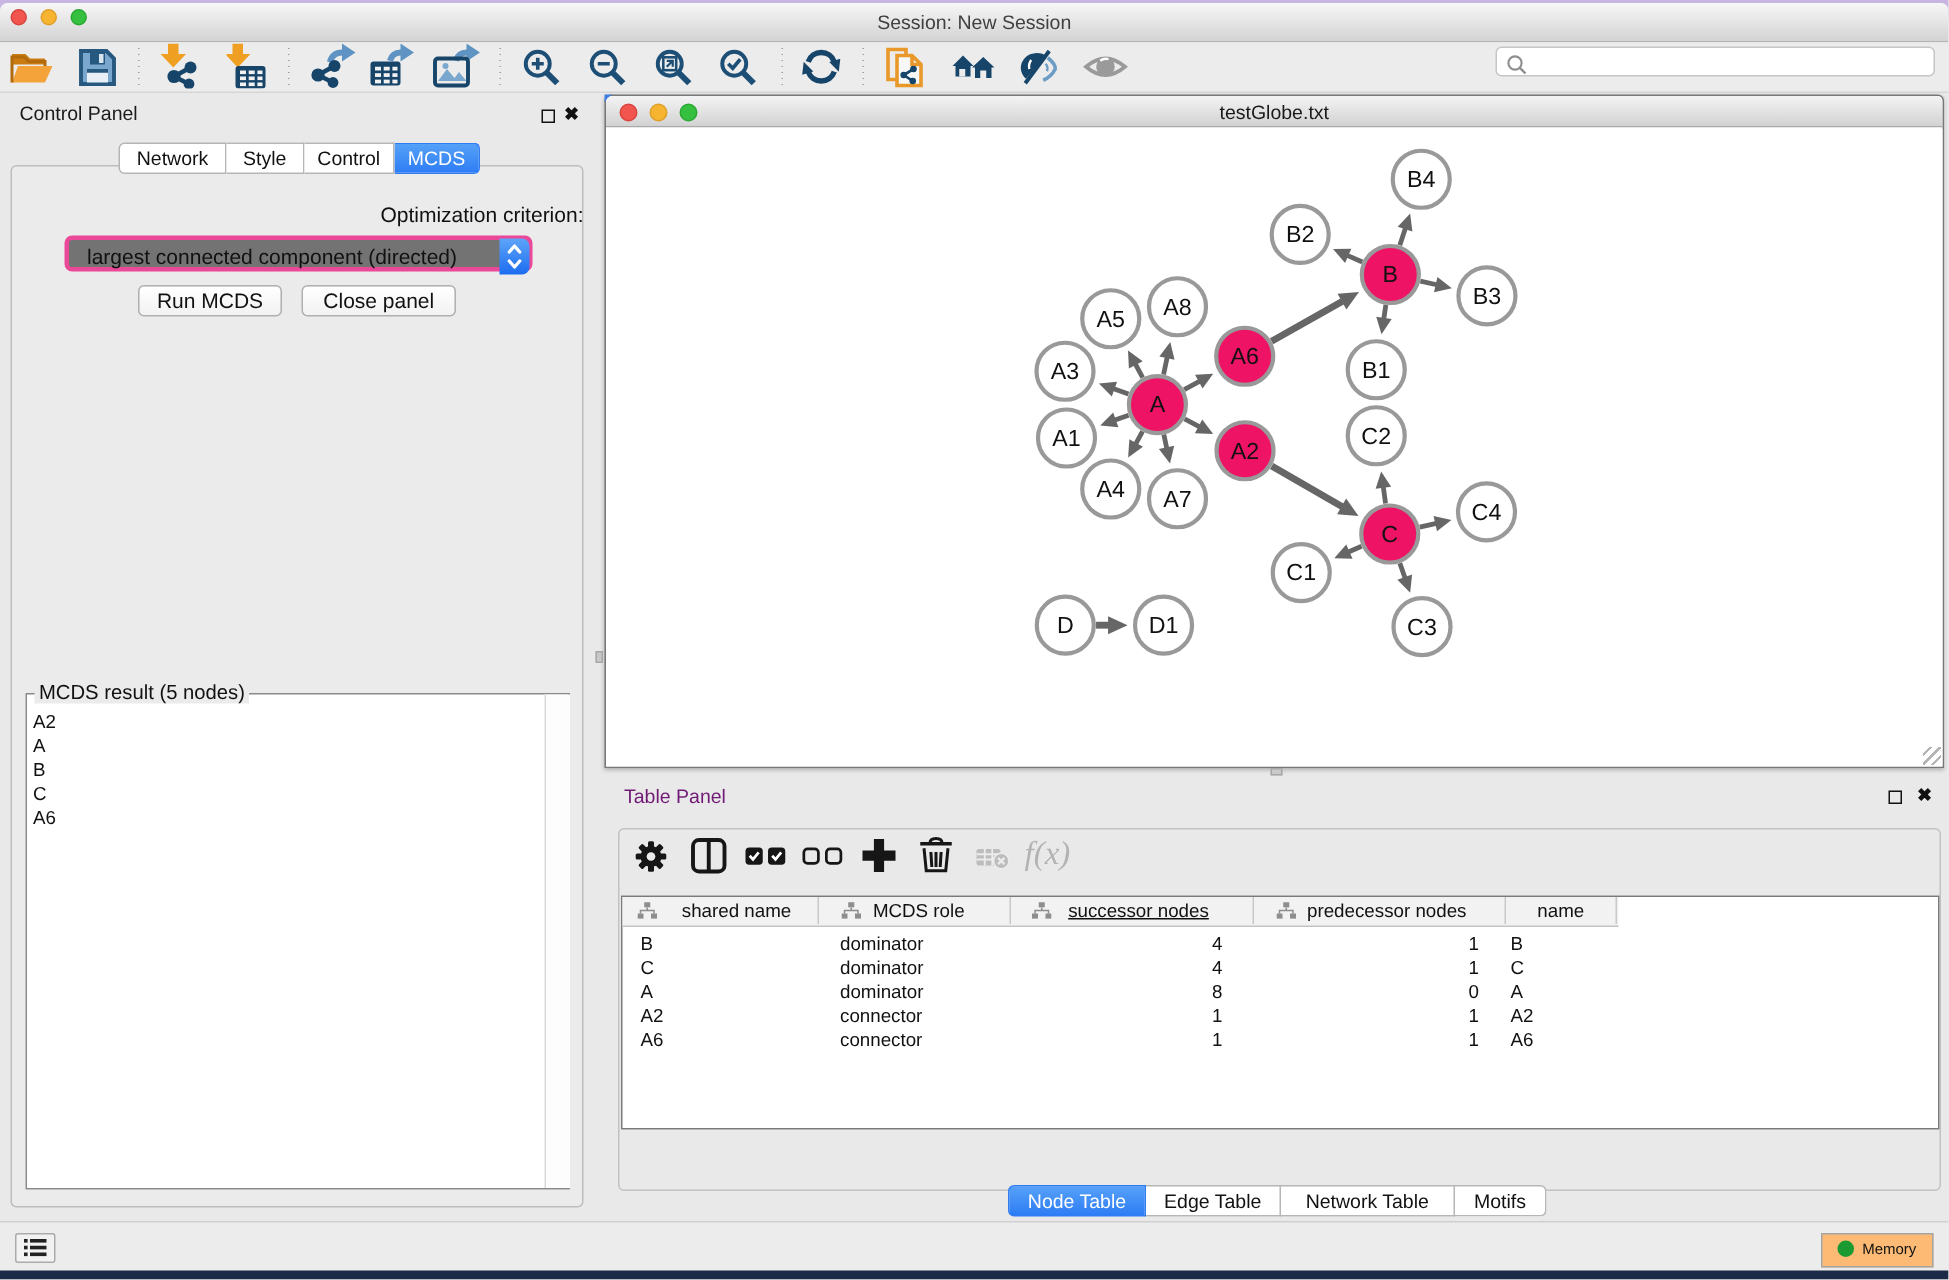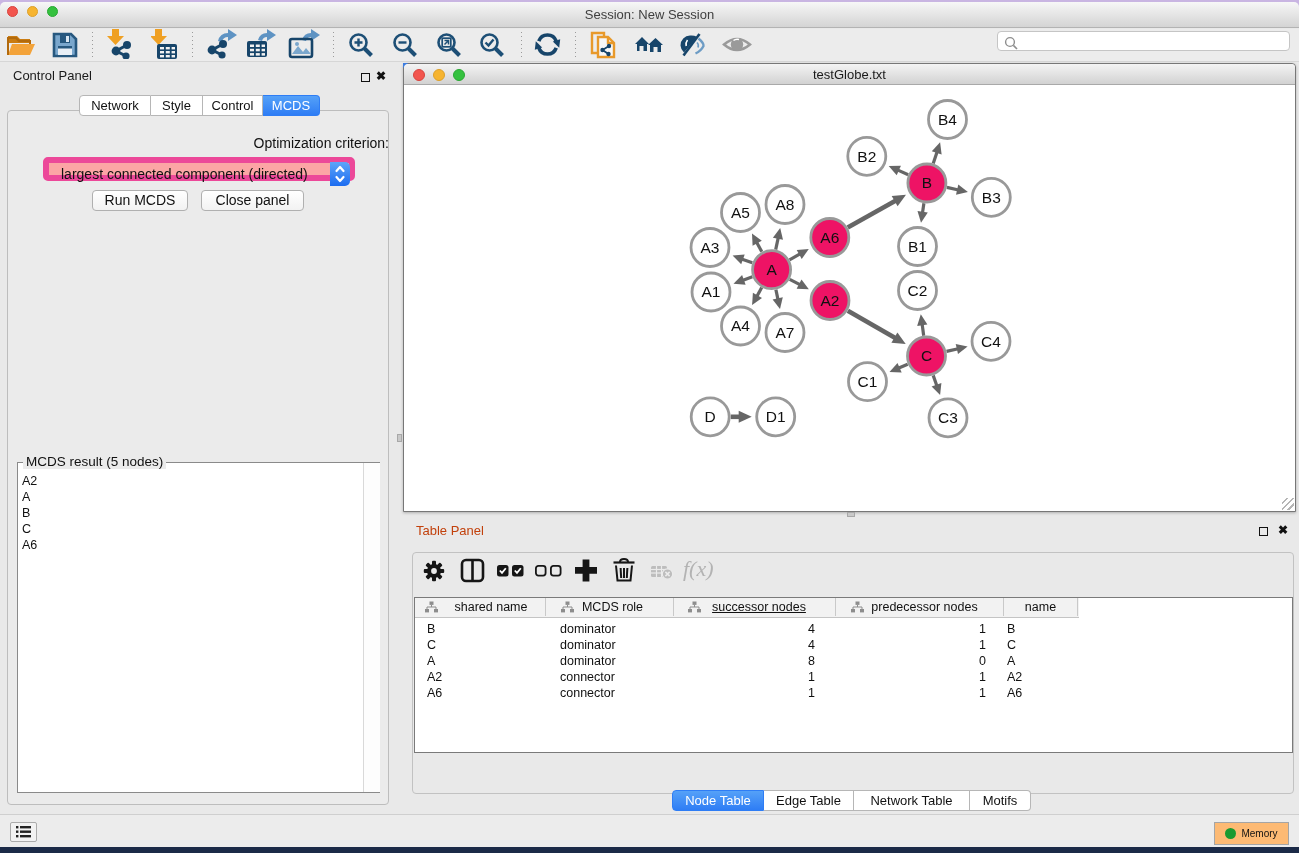--- a/index.html
+++ b/index.html
@@ -25,22 +25,22 @@
 #cp-x { left:376px; top:69px; font-size:12px; font-weight:bold; color:#111; }
 #cp-panel { left:7px; top:110px; width:382px; height:695px; background:#ebebeb;
   border:1px solid #bdbdbd; border-radius:4px; }
 #tabs { left:79px; top:95px; height:21px; display:flex; font-size:13px; }
 .tab { background:#fff; border:1px solid #b6b6b6; border-left:none; color:#111;
   text-align:center; line-height:19px; }
 .tab.first { border-left:1px solid #b6b6b6; border-radius:4px 0 0 4px; }
 .tab.sel { background:linear-gradient(#55a1f8,#2e7df5); color:#fff; border-color:#2e7df5;
   border-radius:0 4px 4px 0; }
 #optlabel { left:7px; top:135px; width:382px; text-align:right; font-size:14px; color:#111; }
-#combo { left:43px; top:157px; width:312px; height:24px; background:#fca5a5;
-  border:6px solid #ec4899; border-radius:5px; font-size:14px; color:#111; line-height:22px; }
+#combo { left:43px; top:157px; width:312px; height:24px; background:#737373;
+  border:3px solid #ec4899; border-radius:5px; font-size:14px; color:#111; line-height:22px; }
 #combo span { padding-left:12px; }
 #combo .step { position:absolute; right:-1px; top:-1px; width:20px; height:24px;
   background:linear-gradient(#5da5f9,#1c6cf0); border-radius:0 5px 5px 0; }
 .btn { position:absolute; height:21px; background:linear-gradient(#ffffff,#f2f2f2);
   border:1px solid #b0b0b0; border-radius:4px; font-size:14px; color:#111;
   text-align:center; line-height:19px; }
 
 #mcdsbox { left:16px; top:452px; width:365px; height:342px; }
 #mcdsbox .white { position:absolute; left:1px; top:10px; width:363px; height:331px;
   background:#fff; border:1px solid #8a8a8a; }
@@ -53,21 +53,21 @@
 #netwin { left:403px; top:63px; width:893px; height:449px; border:1px solid #777;
   border-radius:4px 4px 0 0; background:#fff; box-shadow:0 1px 3px rgba(0,0,0,0.25); }
 #nettitle { position:absolute; left:0; top:0; width:100%; height:21px;
   background:linear-gradient(#f4f4f4,#d2d2d2); border-bottom:1px solid #a9a9a9;
   border-radius:4px 4px 0 0; text-align:center; font-size:13px; color:#1a1a1a; line-height:21px; }
 #netcanvas { position:absolute; left:0; top:22px; width:891px; height:425px; background:#fff; }
 .nlight { position:absolute; top:4.5px; width:12px; height:12px; border-radius:50%; }
 #grip { position:absolute; right:1px; bottom:1px; width:12px; height:12px;
   background:repeating-linear-gradient(135deg, transparent 0 3px, #b5b5b5 3px 4.5px); }
 
-#tp-title { left:416px; top:523px; font-size:13px; color:#c2410c; }
+#tp-title { left:416px; top:523px; font-size:13px; color:#701a75; }
 #tp-sq { left:1259px; top:527px; width:9px; height:9px; border:1.6px solid #111; }
 #tp-x { left:1278px; top:523px; font-size:12px; font-weight:bold; color:#111; }
 #tp-panel { left:412px; top:552px; width:882px; height:242px; background:#e9e9e9;
   border:1px solid #c2c2c2; border-radius:4px; }
 #tp-table { position:absolute; left:1px; top:44px; width:879px; height:156px; background:#fff;
   border:1px solid #7a7a7a;padding-left:12px; }
 #thead { position:absolute; left:0; top:0px; width:664px; height:20px; background:#f2f2f2;
   border-bottom:1px solid #c4c4c4; font-size:12.5px; color:#111; }
 .hcell { position:absolute; top:0; height:18px; line-height:18px; text-align:center;
   border-right:1px solid #c9c9c9; }

